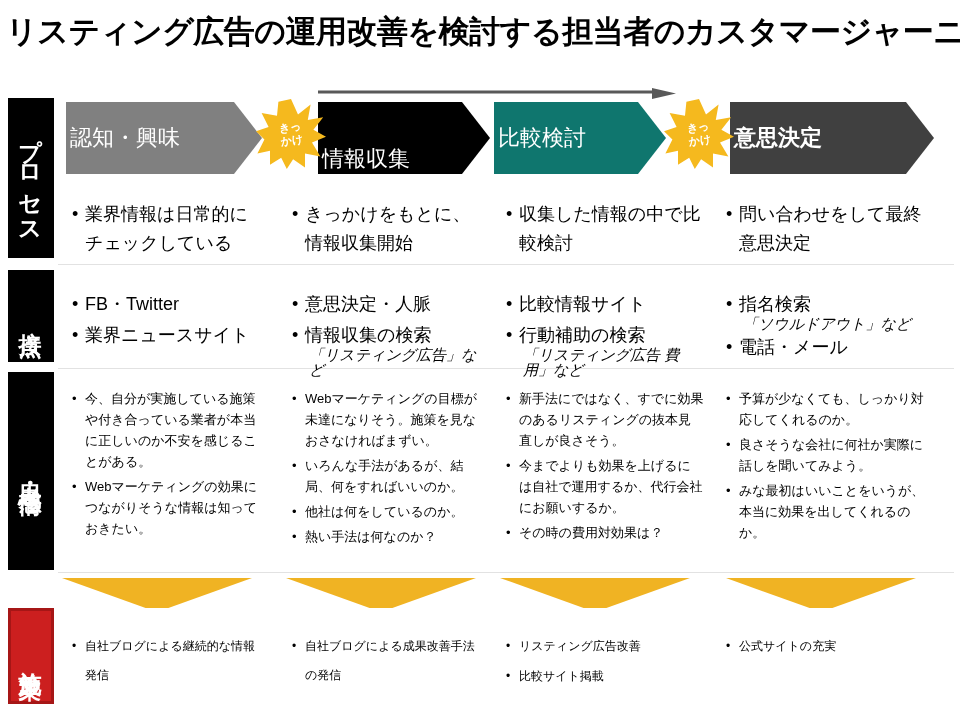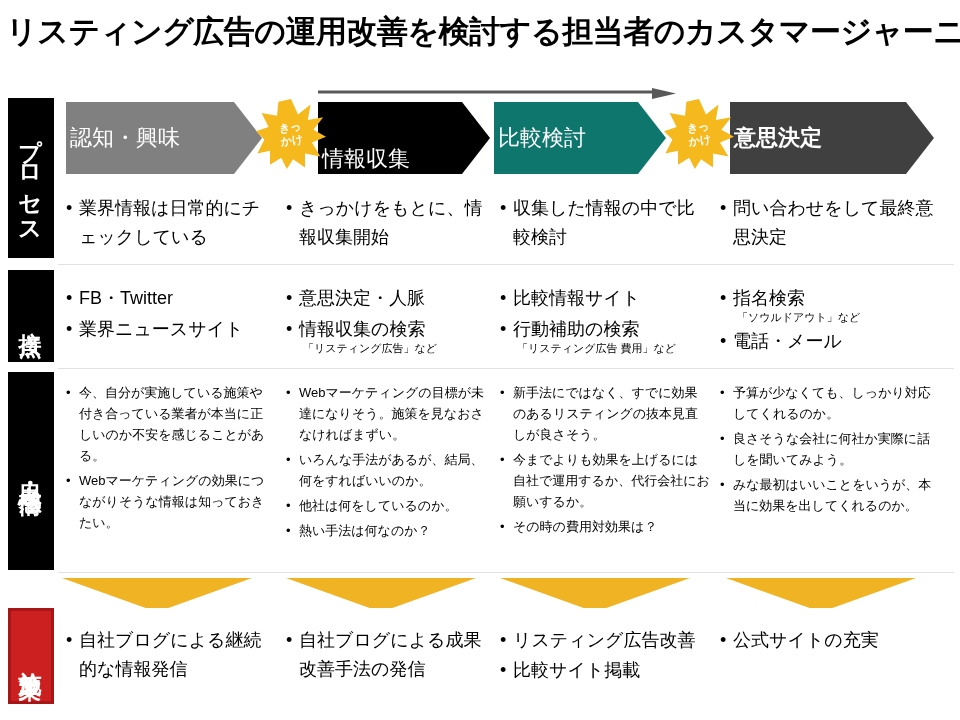--- a/index.html
+++ b/index.html
@@ -130,46 +130,47 @@
   .col-1 { left: 282px; width: 212px; }
   .col-2 { left: 496px; width: 218px; }
   .col-3 { left: 716px; width: 226px; }
 
   .row-process { top: 190px; height: 68px; }
   .row-touch   { top: 280px; height: 84px; }
   .row-think   { top: 378px; height: 190px; }
   .row-measure { top: 622px; height: 84px; }
 
   ul.bullets {
-    margin: 4px;
+    margin: 10px;
     padding: 0;
     list-style: none;
   }
   ul.bullets > li {
     position: relative;
     padding-left: 13px;
     margin-bottom: 4px;
   }
   ul.bullets > li::before {
     content: "\2022";
     position: absolute;
     left: 0;
     top: 0;
   }
   .row-process ul.bullets > li { font-size: 18px; line-height: 29px; margin-bottom: 0; }
   .row-touch   ul.bullets > li { font-size: 18px; line-height: 29px; margin-bottom: 2px; font-weight: 400; }
   .row-think   ul.bullets > li { font-size: 13px; line-height: 21px; margin-bottom: 4px; }
-  .row-measure ul.bullets > li { font-size: 18px; line-height: 29px; margin-bottom: 1px; }
+  .row-measure ul.bullets > li { font-size: 12px; line-height: 29px; margin-bottom: 1px; }
 
   .subnote {
     display: block;
-    font-size: 11px;
+    font-size: 15px;
     line-height: 15px;
     margin-left: 4px;
     margin-top: -3px;
+    font-style: italic;
   }
 
   
   .down-arrow {
     position: absolute;
     top: 578px;
     width: 190px;
     height: 30px;
     background: #F0B323;
     clip-path: polygon(0 0, 100% 0, 56% 100%, 44% 100%);

